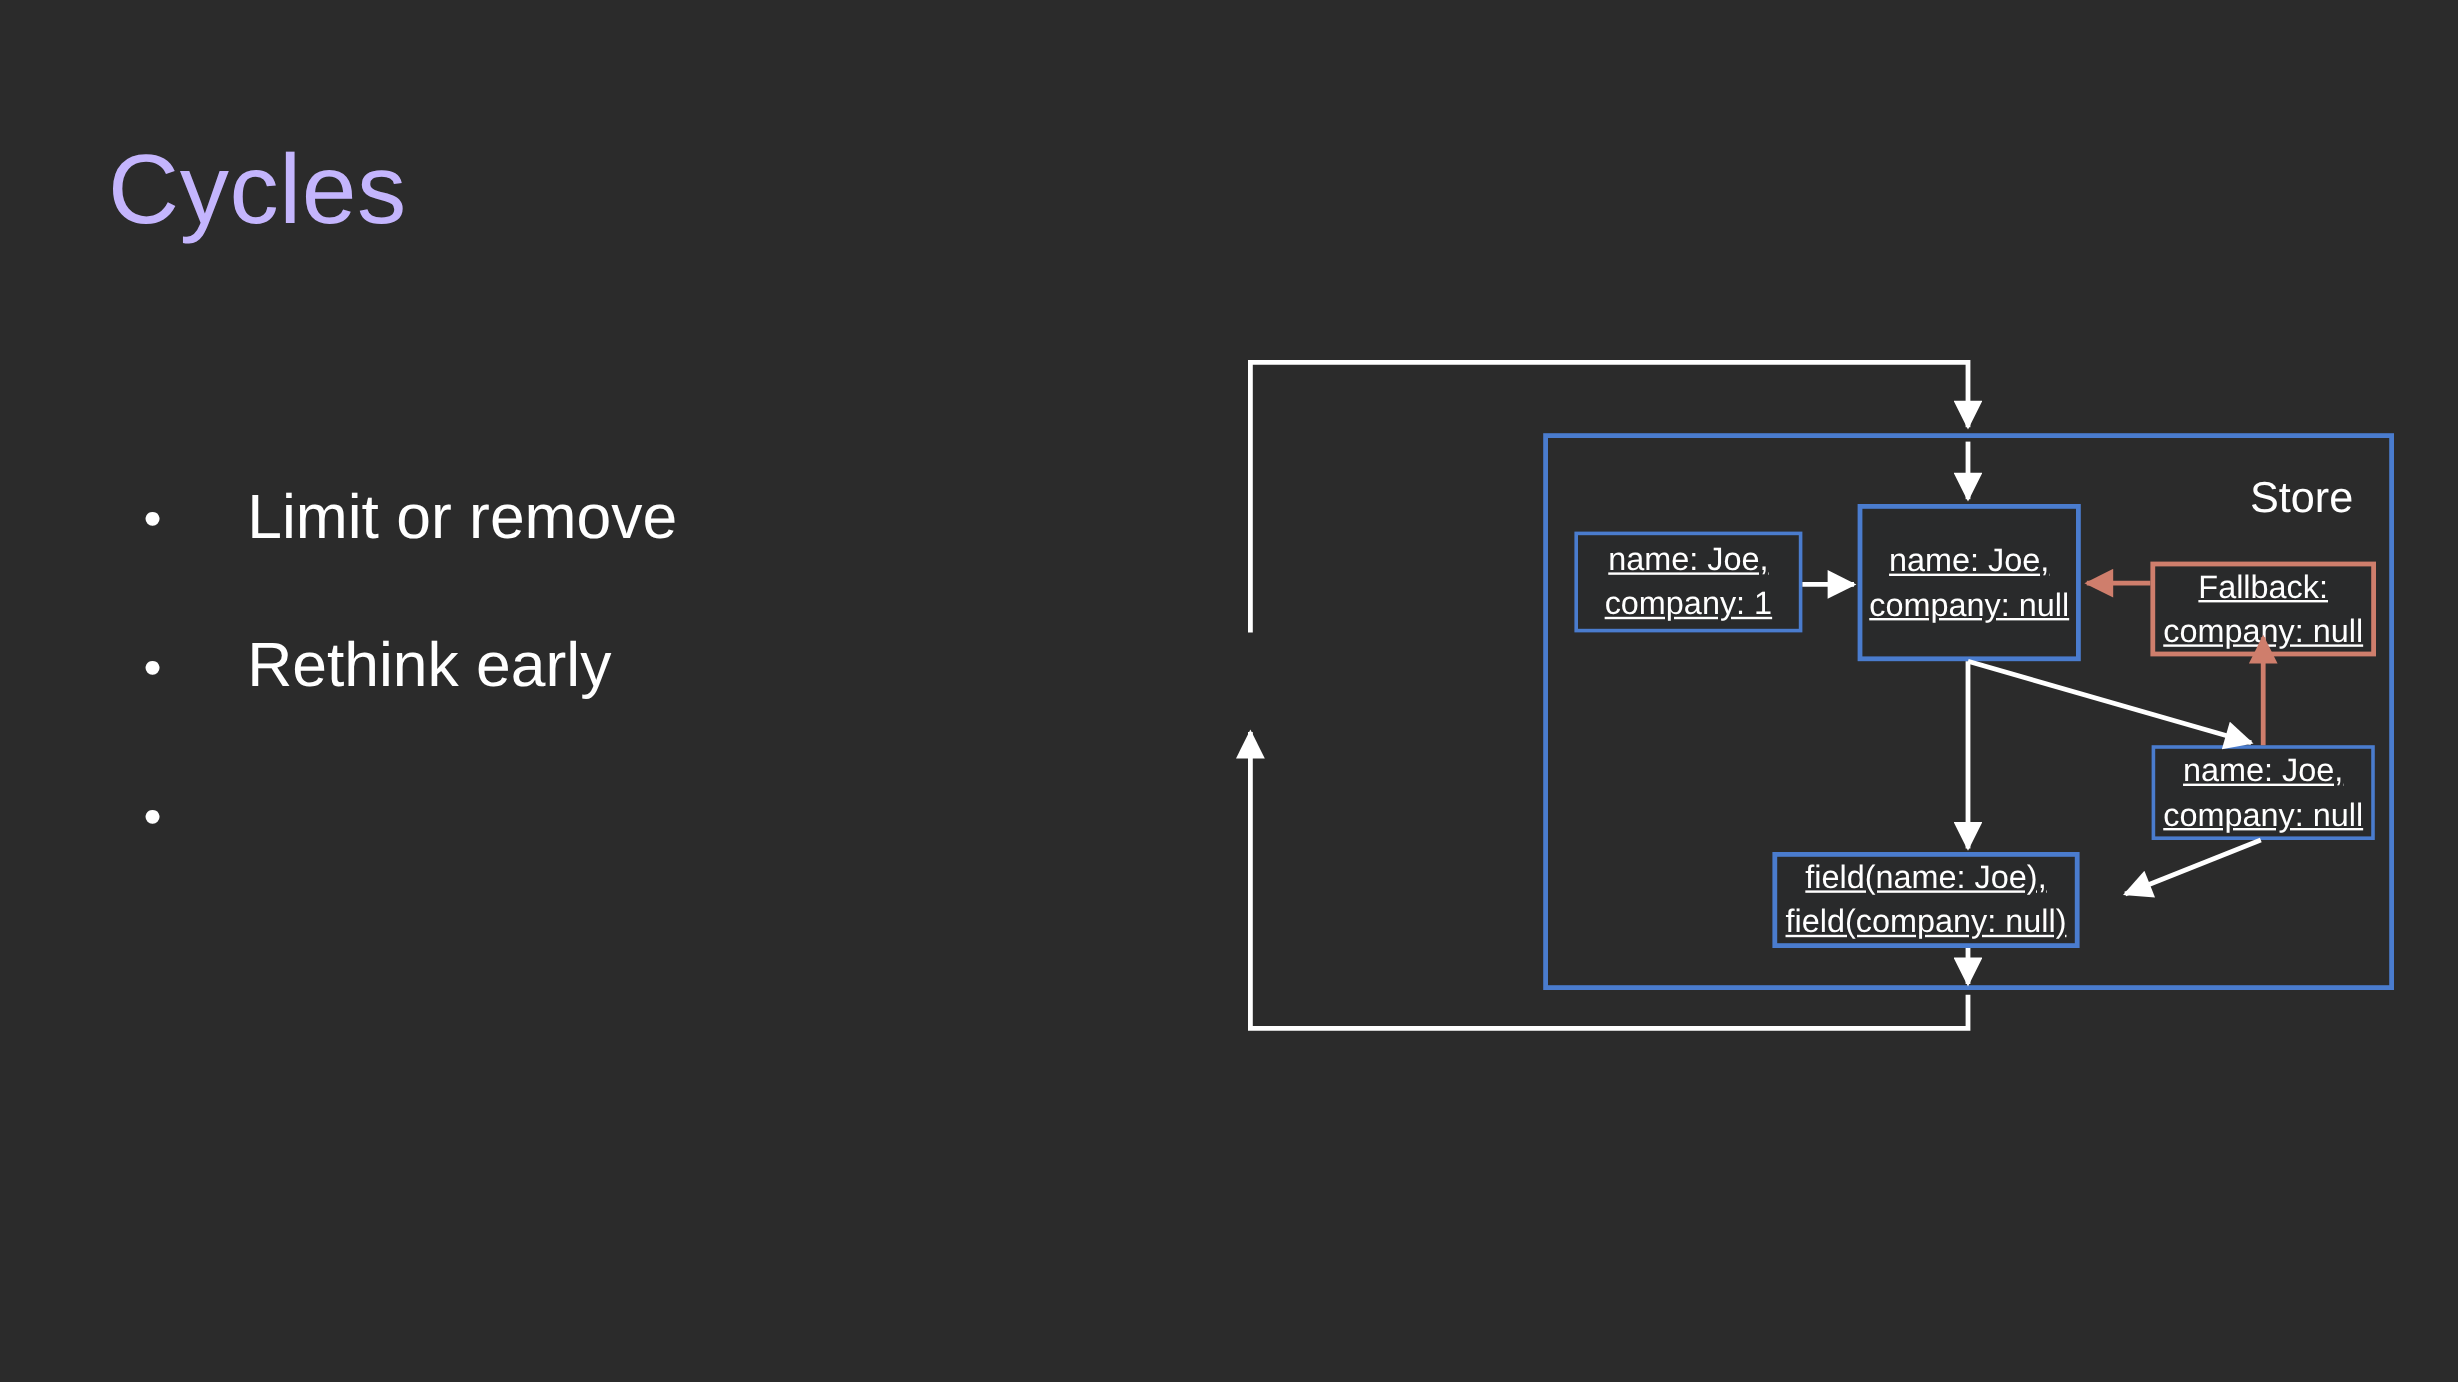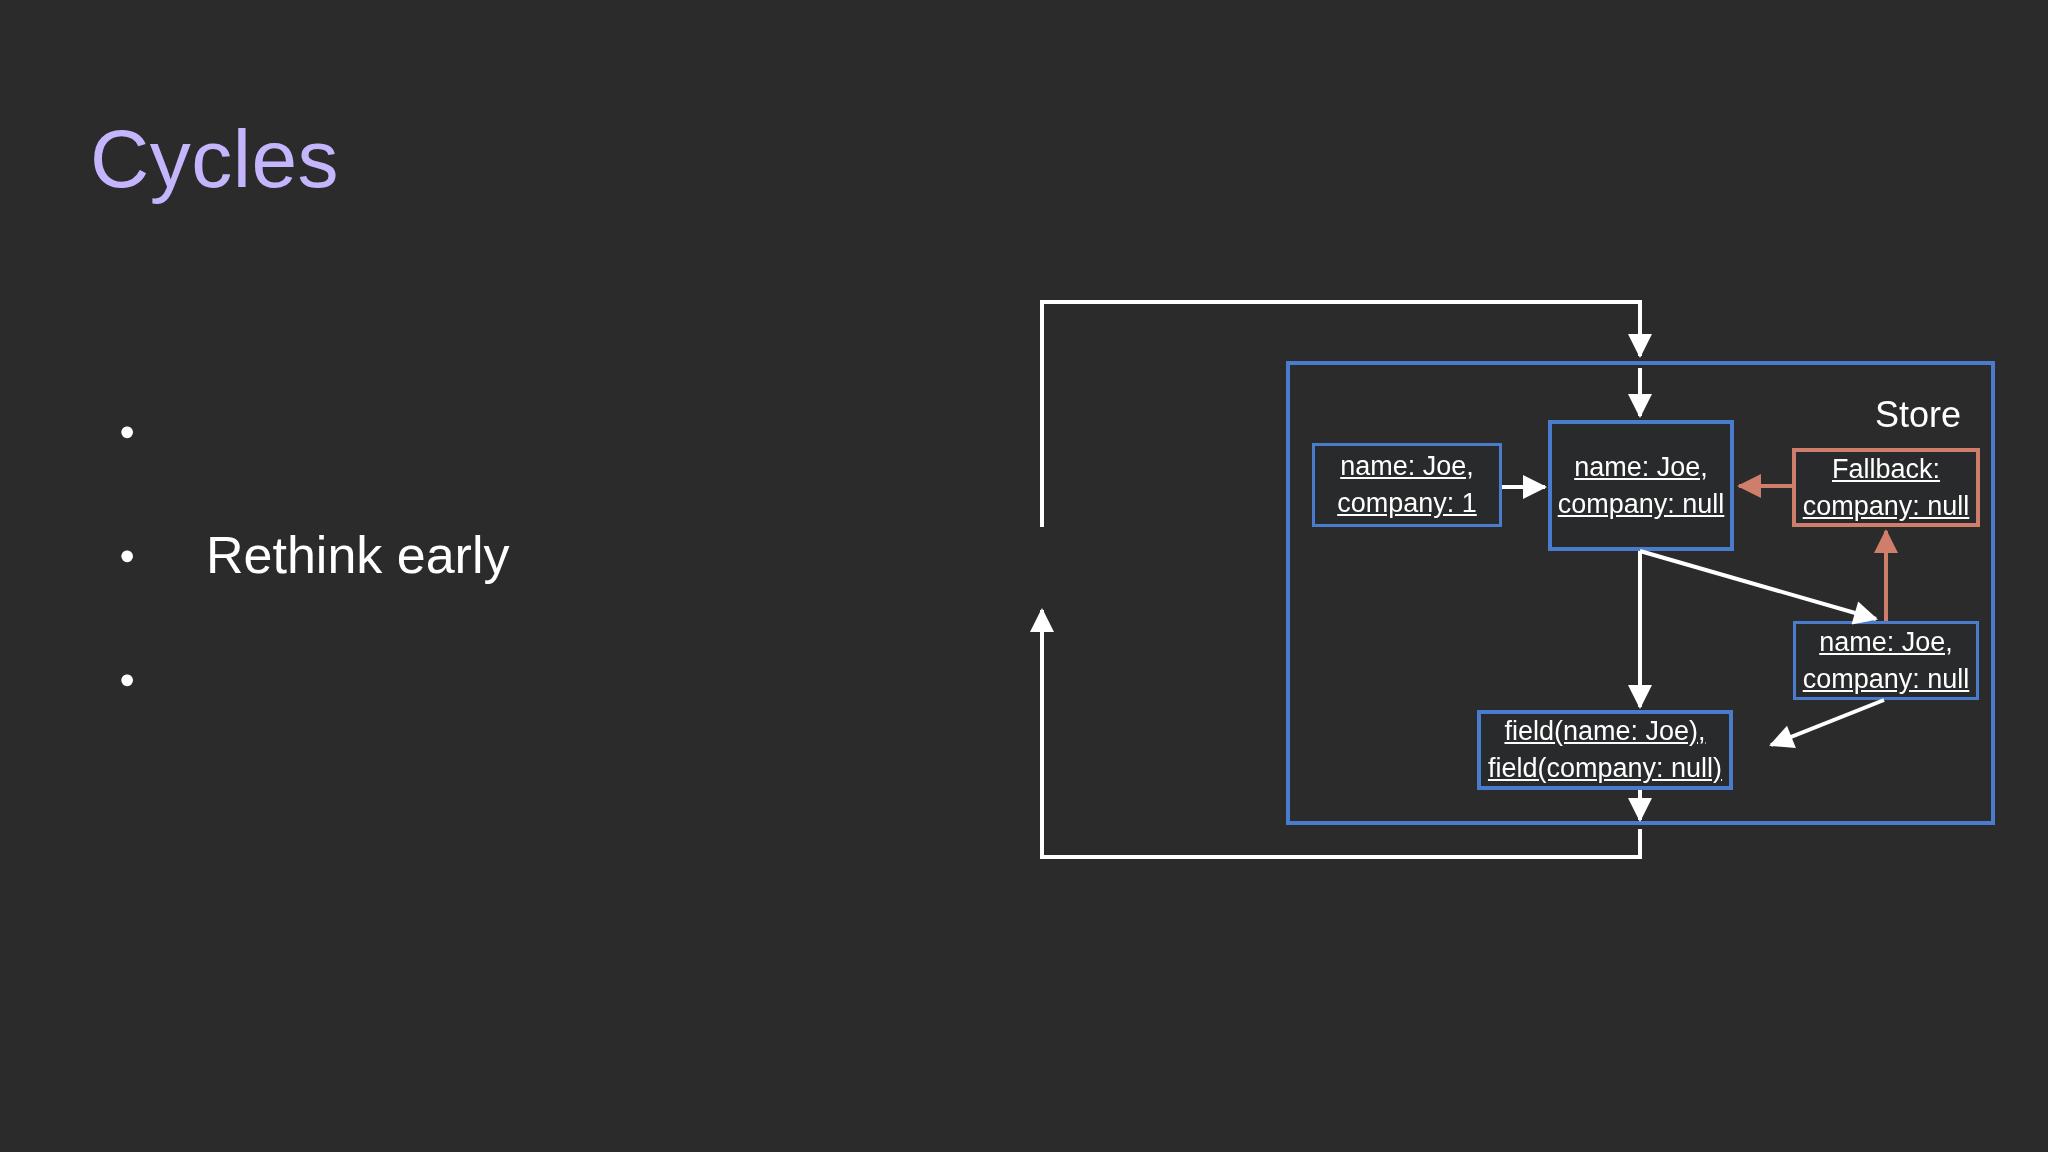--- a/index.html
+++ b/index.html
@@ -76,40 +76,41 @@
     line-height: 36px;
   }
 
   .view-box {
     left: 927px; top: 529px;
     width: 229px; height: 79px;
     font-size: 36px;
   }
   .box-input    { left: 1312px; top: 443px; width: 190px; height: 84px; }
   .box-current  { left: 1548px; top: 420px; width: 186px; height: 131px; }
-  .box-fallback { left: 1792px; top: 448px; width: 188px; height: 79px;  }
+  .box-fallback { left: 1792px; top: 468px; width: 188px; height: 79px;  }
   .box-snapshot { left: 1793px; top: 621px; width: 186px; height: 79px;  }
   .box-fields   { left: 1477px; top: 710px; width: 256px; height: 80px;  }
 
   svg.arrows {
     position: absolute;
     inset: 0;
     pointer-events: none;
   }
 </style>
 </head>
 <body>
 
 <div class="slide">
 
   <h1 class="title">Cycles</h1>
 
   <ul class="bullets">
     <li>
       <span class="dot">●</span>
+      <span>Limit or remove</span>
     </li>
     <li>
       <span class="dot">●</span>
       <span>Rethink early</span>
     </li>
     <li>
       <span class="dot">●</span>
     </li>
   </ul>
 

